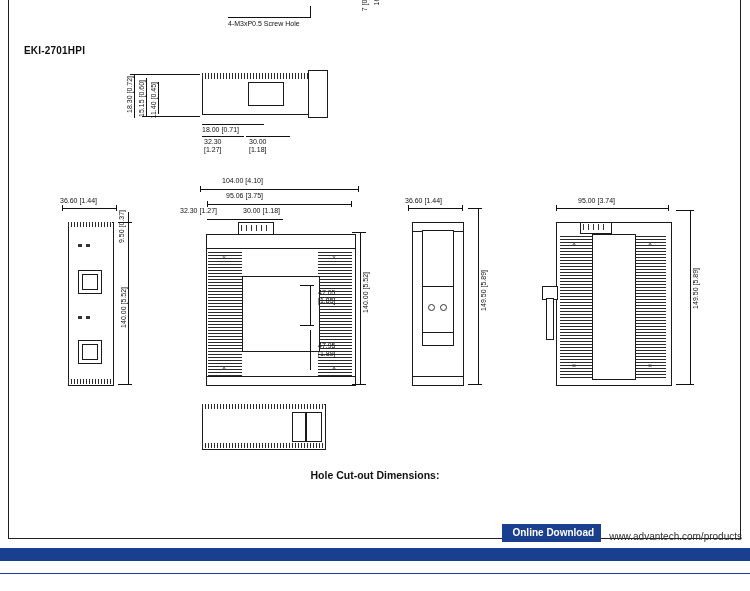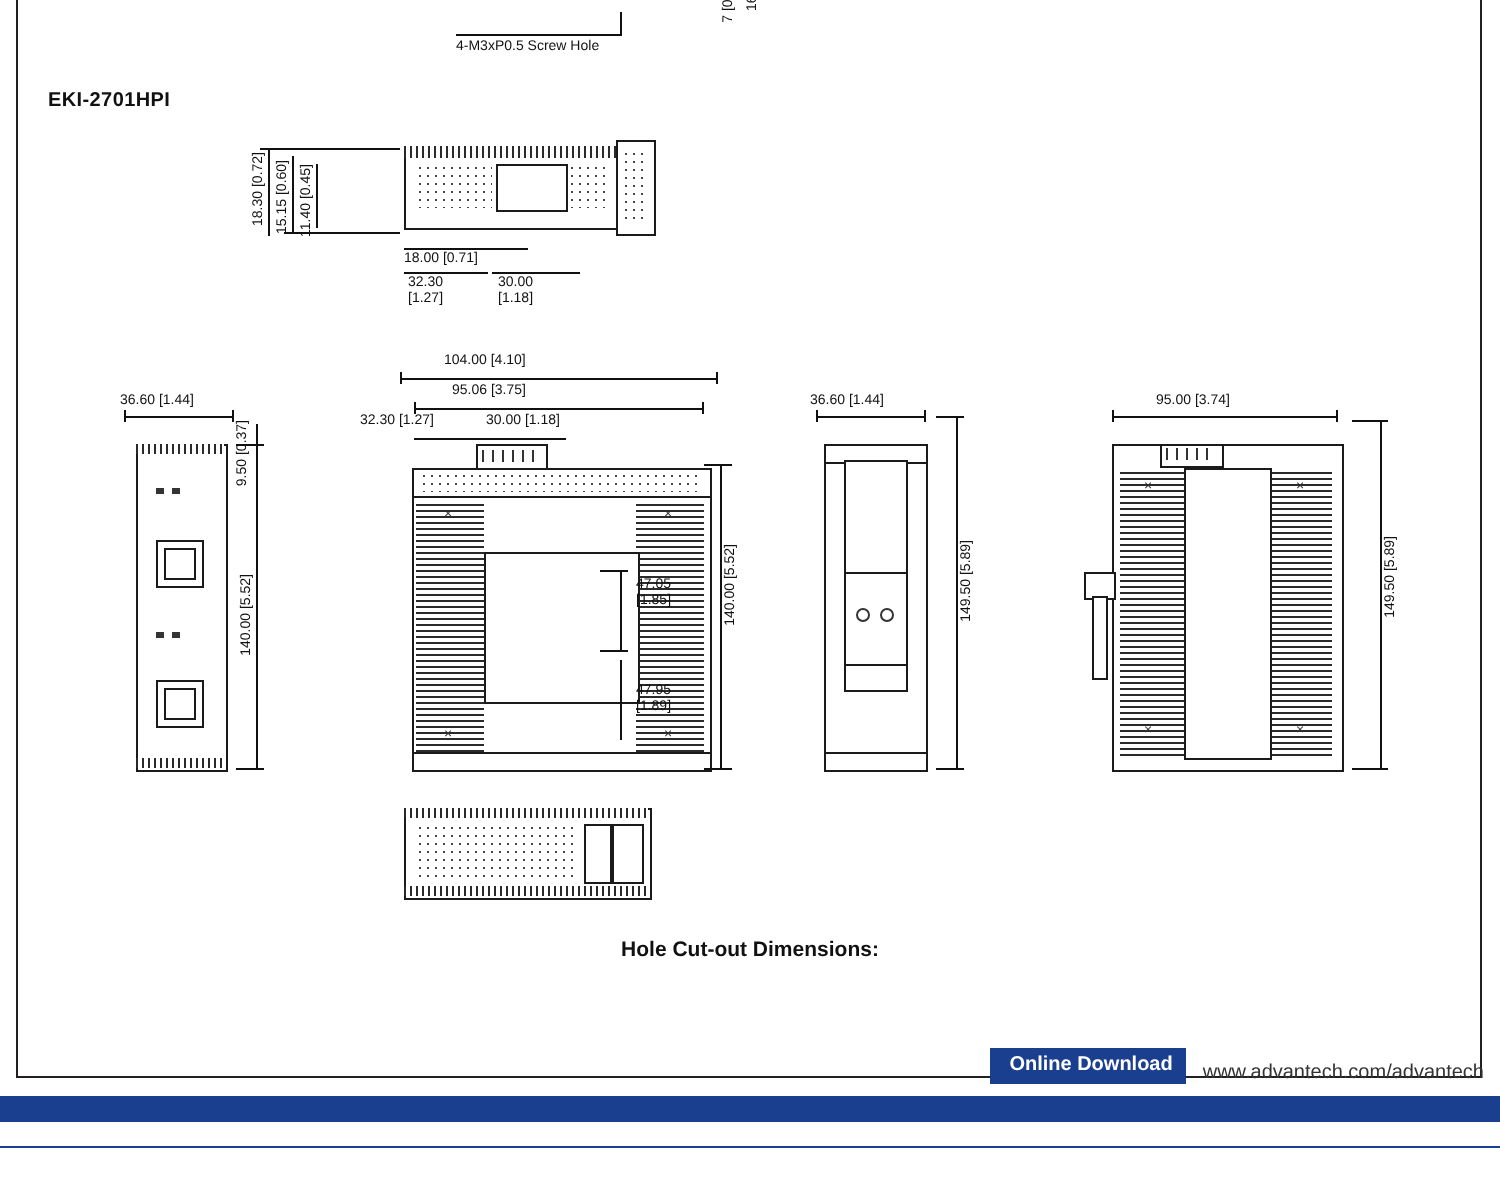--- a/index.html
+++ b/index.html
@@ -276,16 +276,16 @@
 
   <div id="cutout">
     <div>Hole Cut-out Dimensions:</div>
   </div>
 
   <div id="footer-bar"></div>
   <div id="footer-strip"></div>
   <div id="footer-line"></div>
   <div id="footer-right">
     <div id="online-download">Online Download</div>
-    <div id="footer-url">www.advantech.com/advantech</div>
+    <div id="footer-url">www.advantech.com/products</div>
   </div>
 
 </div>
 
 </body></html>

